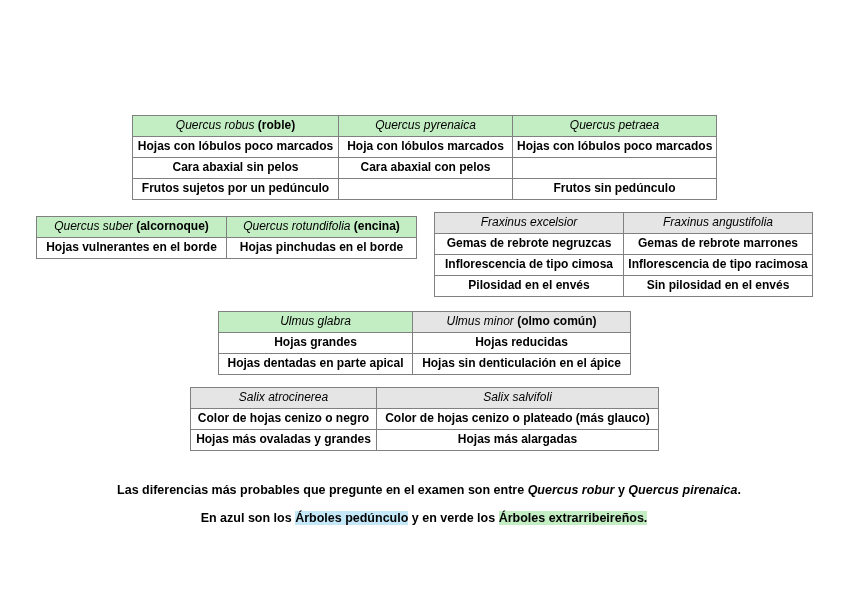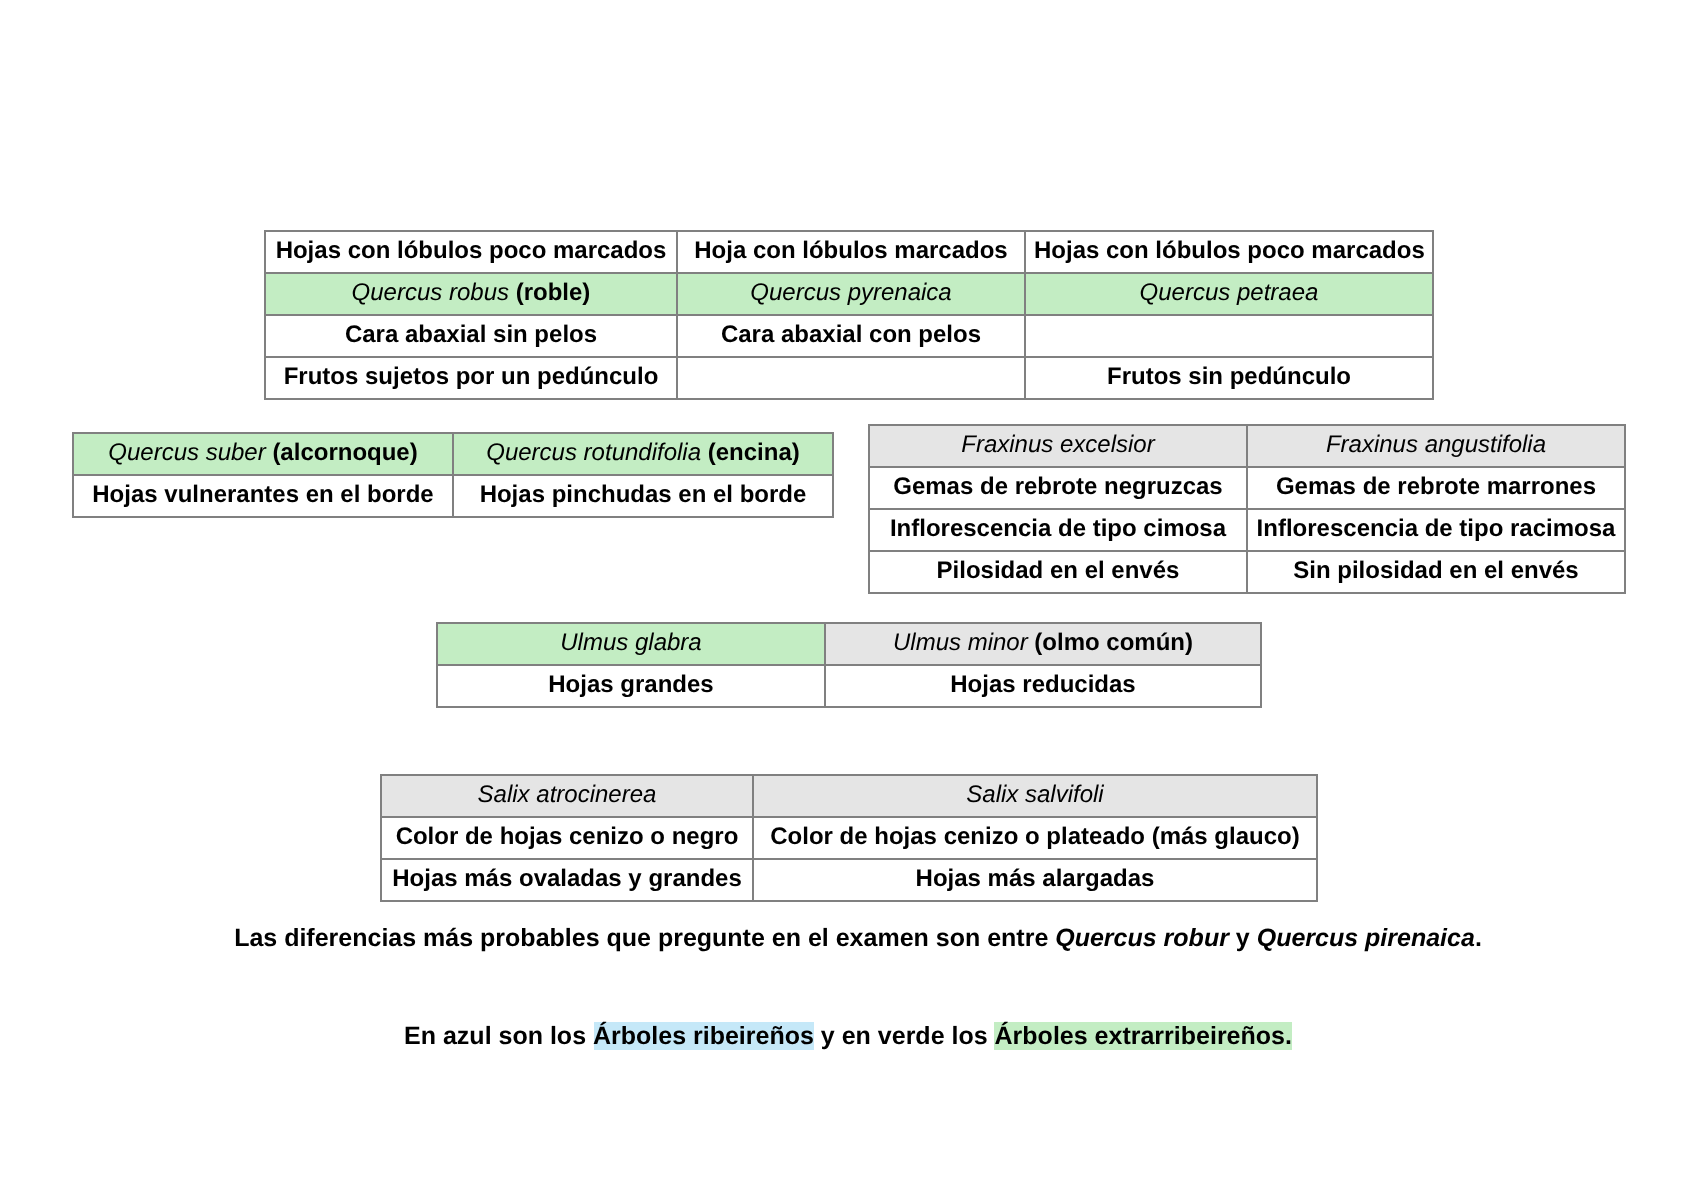--- a/index.html
+++ b/index.html
@@ -95,50 +95,50 @@
   #table-salix col.c2 { width: 282px; }
 
   .footer-line {
     position: absolute;
     left: 0;
     right: 0;
     text-align: center;
     font-size: 12.5px;
     font-weight: bold;
   }
-  #footer-line-1 { top: 462px; padding-left: 10px; }
+  #footer-line-1 { top: 483px; padding-left: 10px; }
   #footer-line-2 { top: 511px; }
   .ital { font-style: italic; font-weight: bold; }
   .hl-blue  { background: #c5e8f8; }
   .hl-green { background: #c3edc3; }
 </style>
 </head>
 <body>
 
 <div class="page">
 
 
   <table class="diff" id="table-quercus-robur">
     <colgroup>
         <col class="c1">
         <col class="c2">
         <col class="c3">
       </colgroup>
     <tbody>
       <tr>
+        <td class="hdr green"><span>Quercus robus</span> <b>(roble)</b></td>
+        <td class="hdr green"><span>Quercus pyrenaica</span><b></b></td>
+        <td class="hdr green"><span>Quercus petraea</span><b></b></td>
+      </tr>
+      <tr>
         <td>Hojas con lóbulos poco marcados</td>
         <td>Hoja con lóbulos marcados</td>
         <td>Hojas con lóbulos poco marcados</td>
       </tr>
       <tr>
-        <td class="hdr green"><span>Quercus robus</span> <b>(roble)</b></td>
-        <td class="hdr green"><span>Quercus pyrenaica</span><b></b></td>
-        <td class="hdr green"><span>Quercus petraea</span><b></b></td>
-      </tr>
-      <tr>
         <td>Cara abaxial sin pelos</td>
         <td>Cara abaxial con pelos</td>
         <td></td>
       </tr>
       <tr>
         <td>Frutos sujetos por un pedúnculo</td>
         <td></td>
         <td>Frutos sin pedúnculo</td>
       </tr>
     </tbody>
@@ -193,20 +193,24 @@
       </colgroup>
     <tbody>
       <tr>
         <td class="hdr green"><span>Ulmus glabra</span><b></b></td>
         <td class="hdr blue"><span>Ulmus minor</span> <b>(olmo común)</b></td>
       </tr>
       <tr>
         <td>Hojas grandes</td>
         <td>Hojas reducidas</td>
       </tr>
+      <tr>
+        <td>Hojas dentadas en parte apical</td>
+        <td>Hojas sin denticulación en el ápice</td>
+      </tr>
     </tbody>
   </table>
 
   <table class="diff" id="table-salix">
     <colgroup>
         <col class="c1">
         <col class="c2">
       </colgroup>
     <tbody>
       <tr>
@@ -219,15 +223,15 @@
       </tr>
       <tr>
         <td>Hojas más ovaladas y grandes</td>
         <td>Hojas más alargadas</td>
       </tr>
     </tbody>
   </table>
 
   <div class="footer-line" id="footer-line-1"><span>Las diferencias más probables que pregunte en el examen son entre </span><span class="ital">Quercus robur</span><span> y </span><span class="ital">Quercus pirenaica</span><span>.</span></div>
 
-  <div class="footer-line" id="footer-line-2"><span>En azul son los </span><span class="hl-blue">Árboles ribeireños</span><span> y en verde los </span><span class="hl-green">Árboles extrarribeireños.</span></div>
+  <div class="footer-line" id="footer-line-2"><span>En azul son los </span><span class="hl-blue">Árboles pedúnculo</span><span> y en verde los </span><span class="hl-green">Árboles extrarribeireños.</span></div>
 
 </div>
 
 </body></html>

